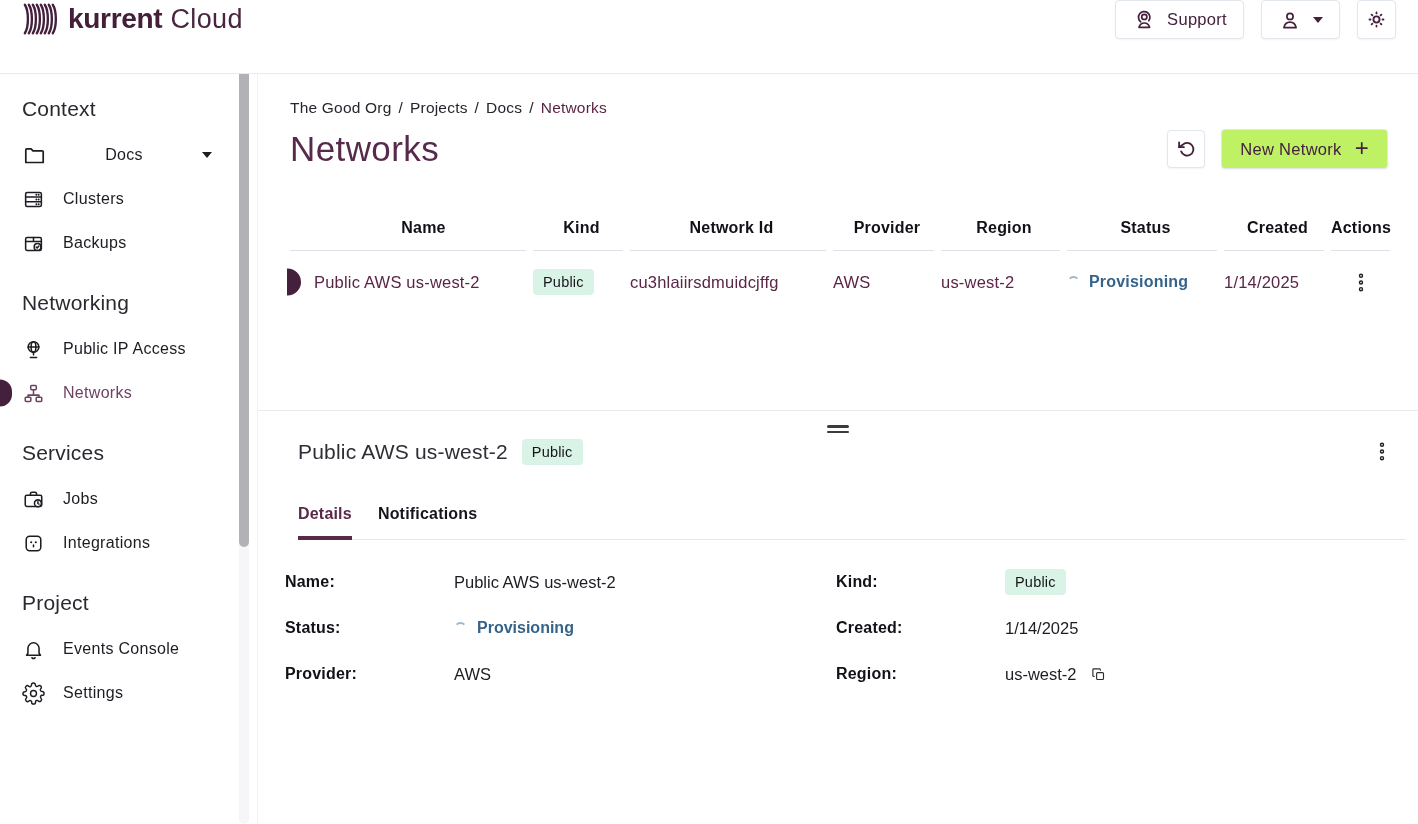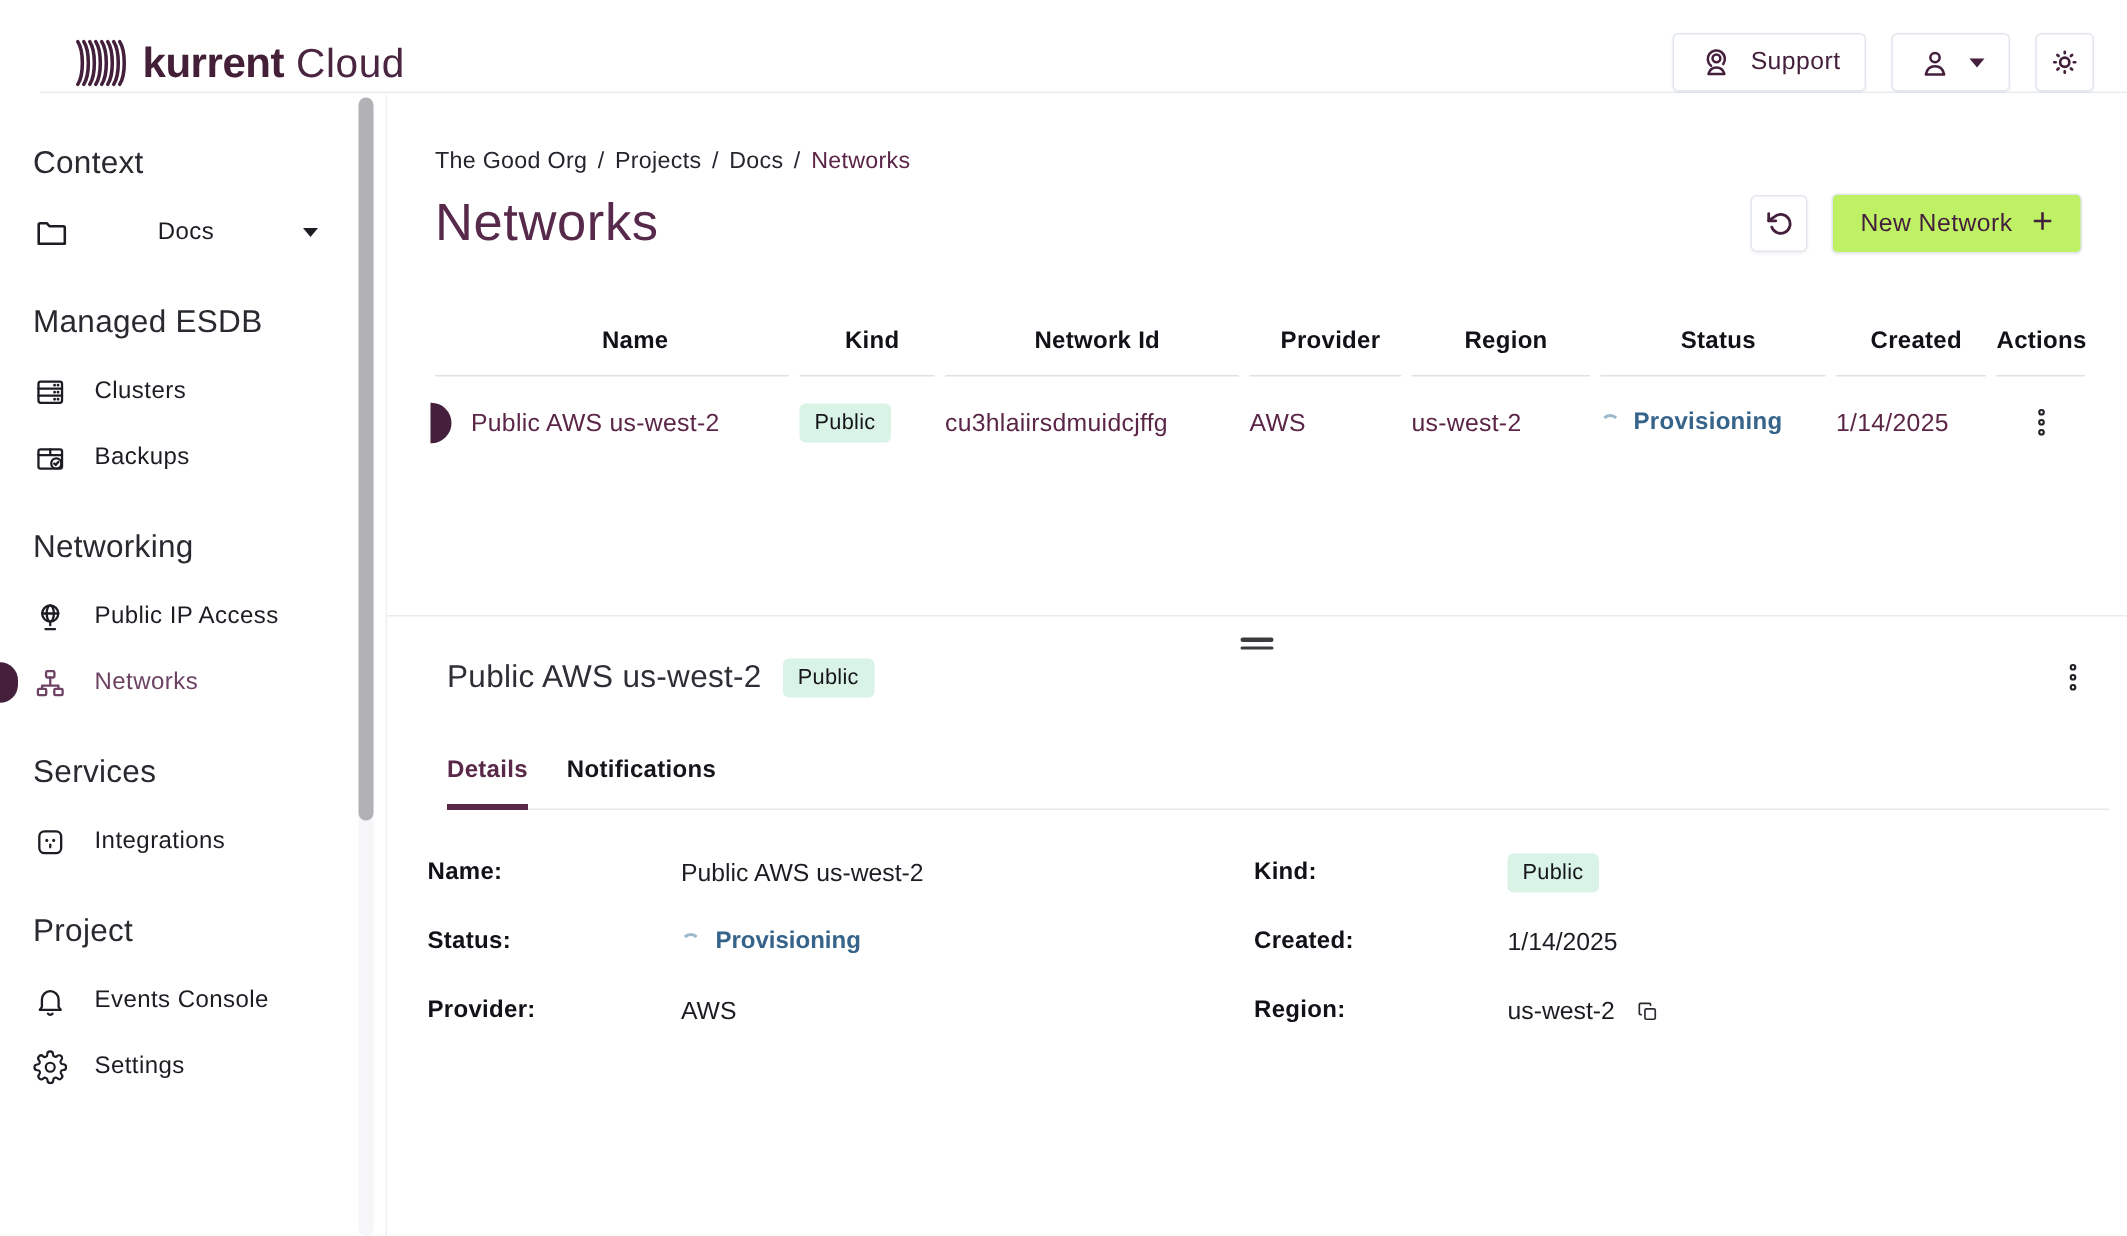--- a/index.html
+++ b/index.html
@@ -6,23 +6,23 @@
   html,body { width:1418px; height:824px; overflow:hidden; }
   body {
     font-family: "Liberation Sans", sans-serif;
     background:#ffffff; color:#222127;
     position:relative;
   }
   svg { display:block; }
 
   
   .app-header {
-    height:62px; display:flex; align-items:flex-end;
+    height:74px; display:flex; align-items:flex-start;
     padding:0 22px; border-bottom:1px solid #e7ecf1;
-    background:#fff; position:relative; z-index:3;margin-left:27px;
+    background:#fff; position:relative; z-index:3;
   }
   .logo { display:flex; align-items:center; cursor:pointer; }
   .logo-waves { margin-right:8px; color:#45203d; }
   .logo-brand { font-size:28px; font-weight:700; color:#432038; letter-spacing:-0.3px; }
   .logo-suffix { font-size:27px; font-weight:300; color:#4a2540; margin-left:8px; letter-spacing:.4px; }
   .header-actions { margin-left:auto; display:flex; align-items:center; gap:17px; }
   .hbtn {
     height:39px; border:1px solid #e2e7ed; border-radius:4px; background:#fff;
     color:#45203d; display:flex; align-items:center; gap:11px; padding:0 16px;
     font-family:inherit; font-size:16.5px; font-weight:500; letter-spacing:.3px;
@@ -188,21 +188,20 @@
     <div class="side-item context-row">
       <svg class="sicon" width="24" height="24" viewBox="0 0 24 24" fill="none" stroke="currentColor" stroke-width="1.7" stroke-linejoin="round">
         <path d="M3.8 19.5V6.8a1 1 0 0 1 1-1h4.3l1.9 2h9.2a1 1 0 0 1 1 1v10.7z"></path>
       </svg>
       <span class="ctx-label">Docs</span>
       <span class="caret-down dark"></span>
     </div>
   </div>
 
   <div class="side-section">
-    <div class="side-heading">Managed ESDB</div>
     <div class="side-item">
       <svg class="sicon" width="23" height="23" viewBox="0 0 24 24" fill="none" stroke="currentColor" stroke-width="1.6" stroke-linecap="round" stroke-linejoin="round">
         <rect x="3.8" y="4.6" width="16.4" height="14.8" rx="1.6"></rect>
         <path d="M3.8 9.5h16.4M3.8 14.4h16.4"></path>
         <path stroke-width="2" d="M15 7.05h.01M17.4 7.05h.01M15 11.95h.01M17.4 11.95h.01M15 16.9h.01M17.4 16.9h.01"></path>
       </svg>
       <span>Clusters</span>
     </div>
     <div class="side-item">
       <svg class="sicon" width="23" height="23" viewBox="0 0 24 24" fill="none" stroke="currentColor" stroke-width="1.6" stroke-linecap="round" stroke-linejoin="round">
@@ -232,20 +231,29 @@
         <rect x="3.4" y="15.9" width="5.8" height="4.4" rx="0.9"></rect>
         <rect x="14.8" y="15.9" width="5.8" height="4.4" rx="0.9"></rect>
         <path d="M12 8v5.7M6.3 15.9v-2.2h11.4v2.2"></path>
       </svg>
       <span>Networks</span>
     </div>
   </div>
 
   <div class="side-section">
     <div class="side-heading">Services</div>
+    <div class="side-item">
+      <svg class="sicon" width="23" height="23" viewBox="0 0 24 24" fill="none" stroke="currentColor" stroke-width="1.6" stroke-linecap="round" stroke-linejoin="round">
+        <rect x="3.4" y="7.6" width="17.2" height="11.6" rx="1.6"></rect>
+        <path d="M8.8 7.6V6.1a1.7 1.7 0 0 1 1.7-1.7h3a1.7 1.7 0 0 1 1.7 1.7v1.5"></path>
+        <circle cx="16.6" cy="16" r="3.6" fill="#ffffff"></circle>
+        <path d="M16.6 14.4v1.7l1.1.7"></path>
+      </svg>
+      <span>Jobs</span>
+    </div>
     <div class="side-item">
       <svg class="sicon" width="23" height="23" viewBox="0 0 24 24" fill="none" stroke="currentColor" stroke-width="1.6" stroke-linecap="round">
         <rect x="4.4" y="4.4" width="15.2" height="15.2" rx="3.6"></rect>
         <path stroke-width="2.2" d="M9.6 10.7h.01M14.4 10.7h.01"></path>
         <path d="M12 13.6v1.9"></path>
       </svg>
       <span>Integrations</span>
     </div>
   </div>
 

